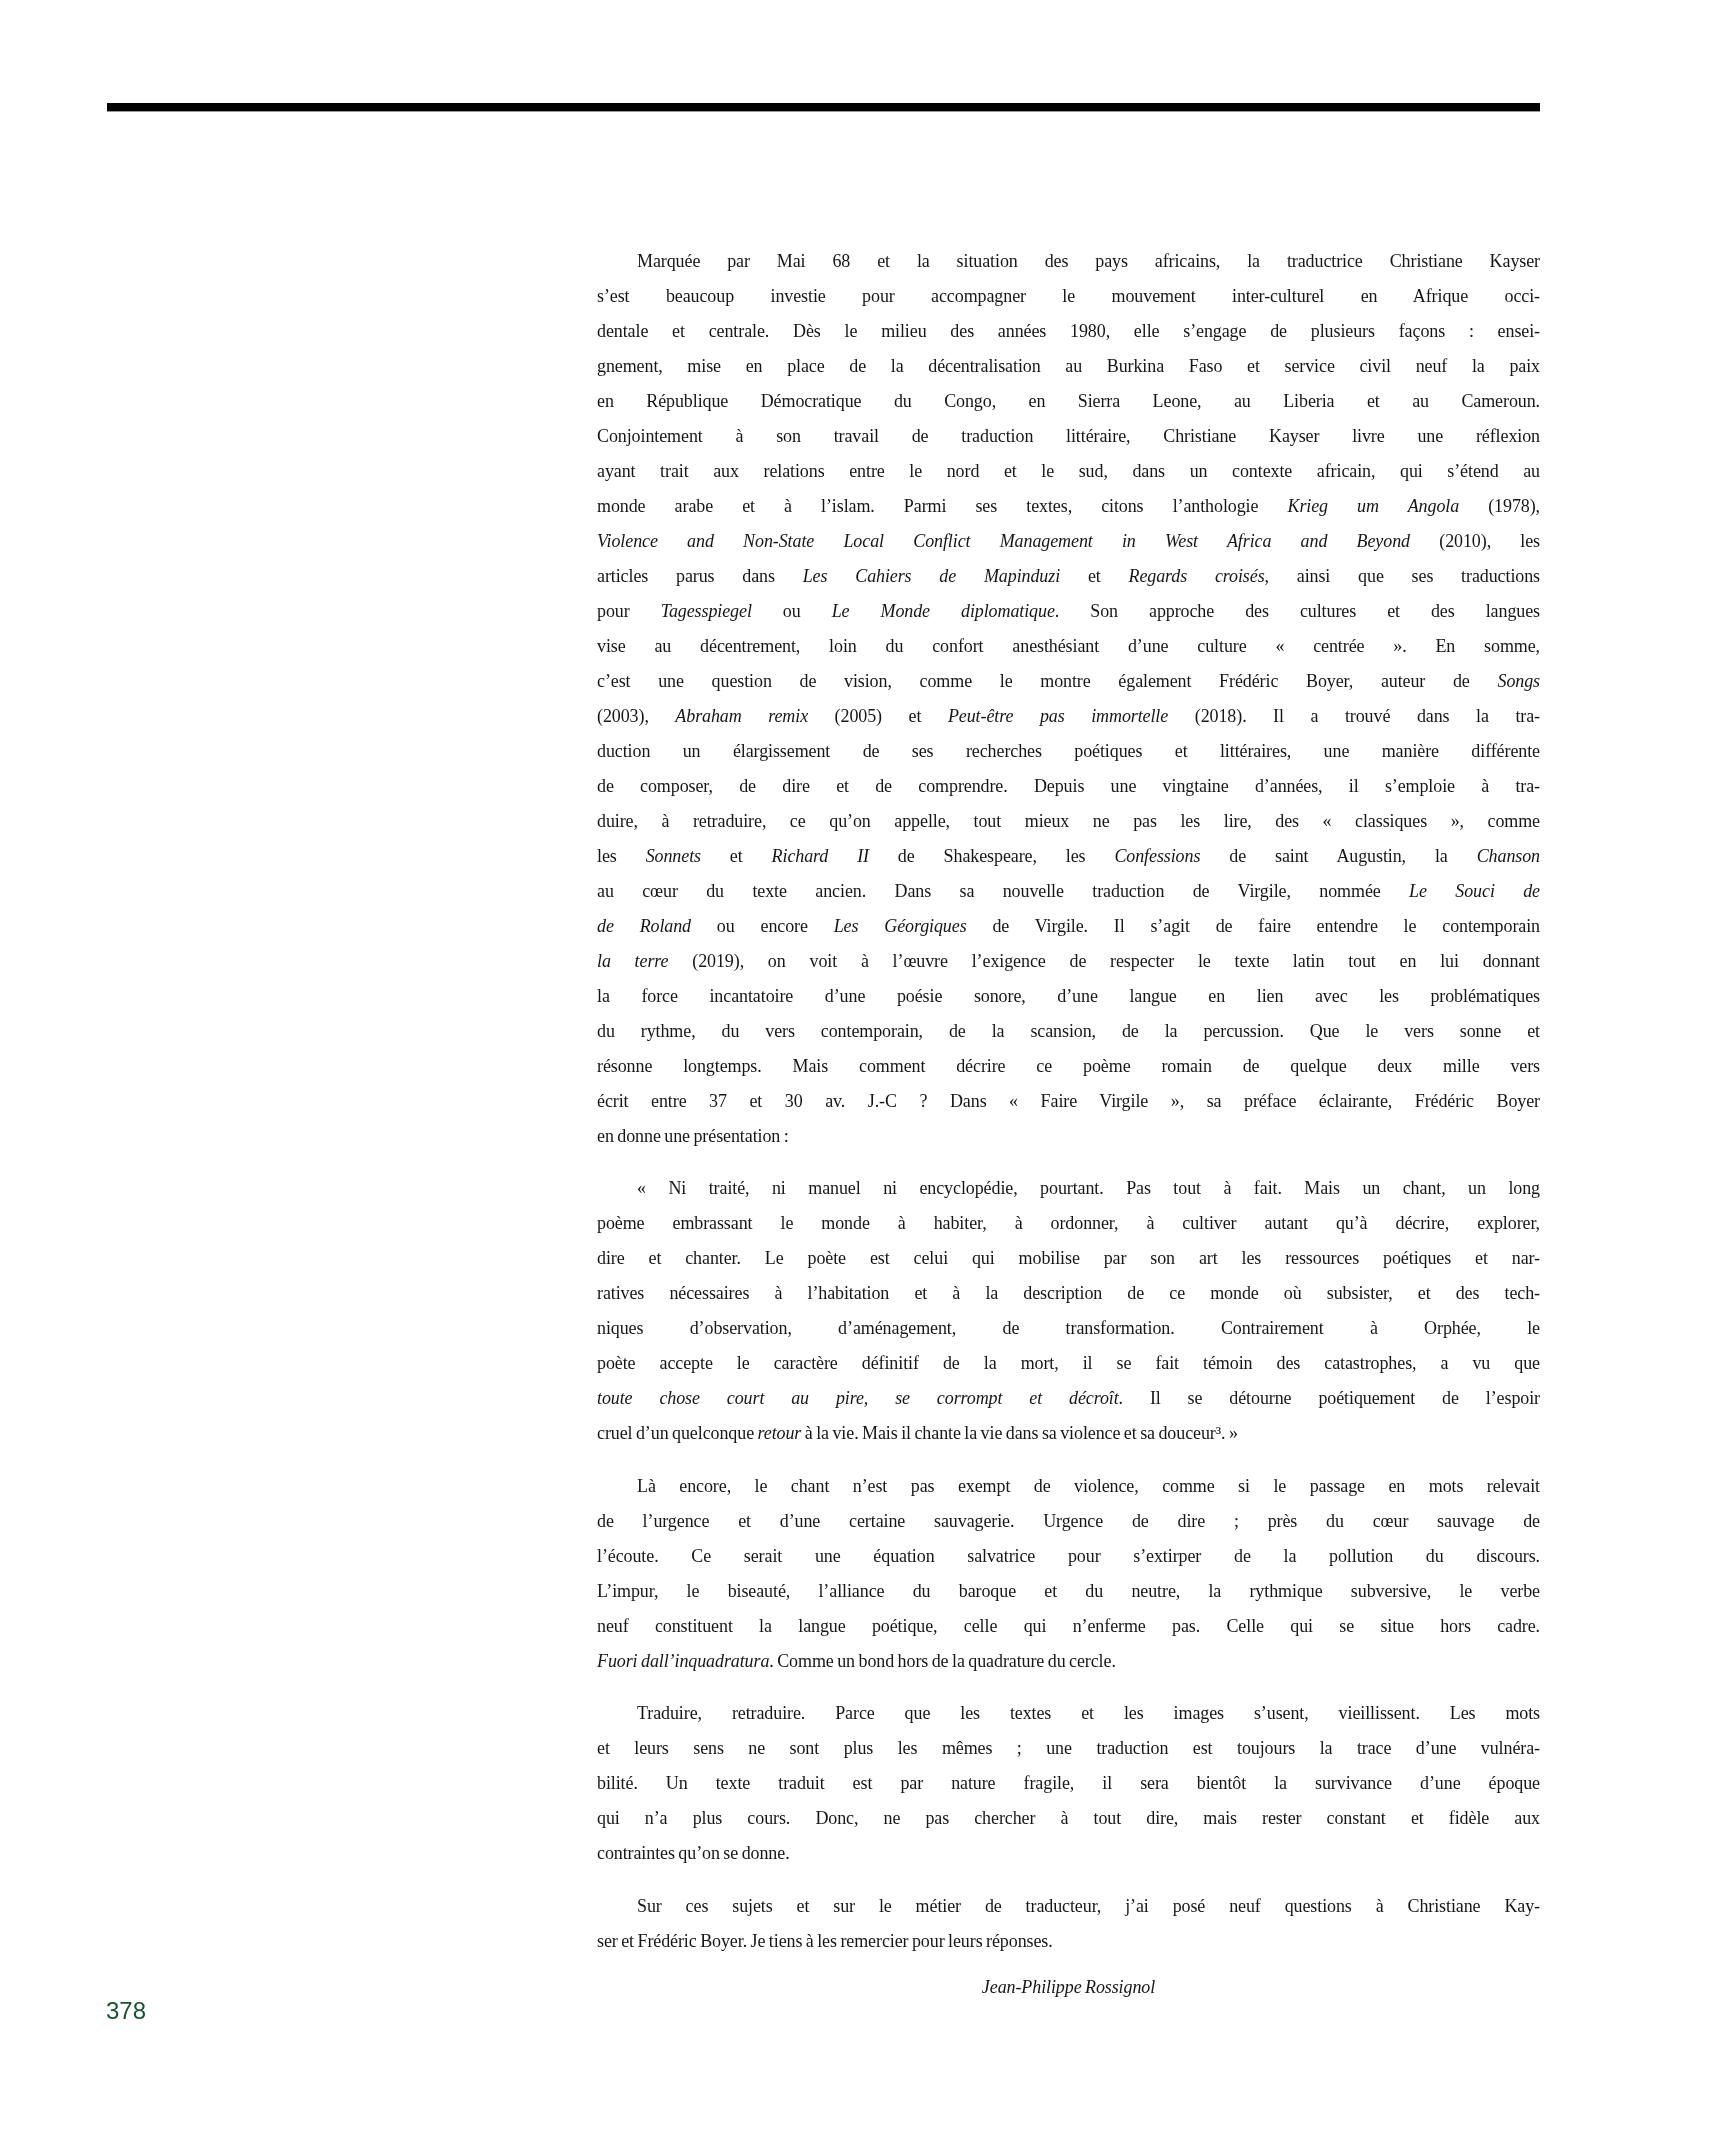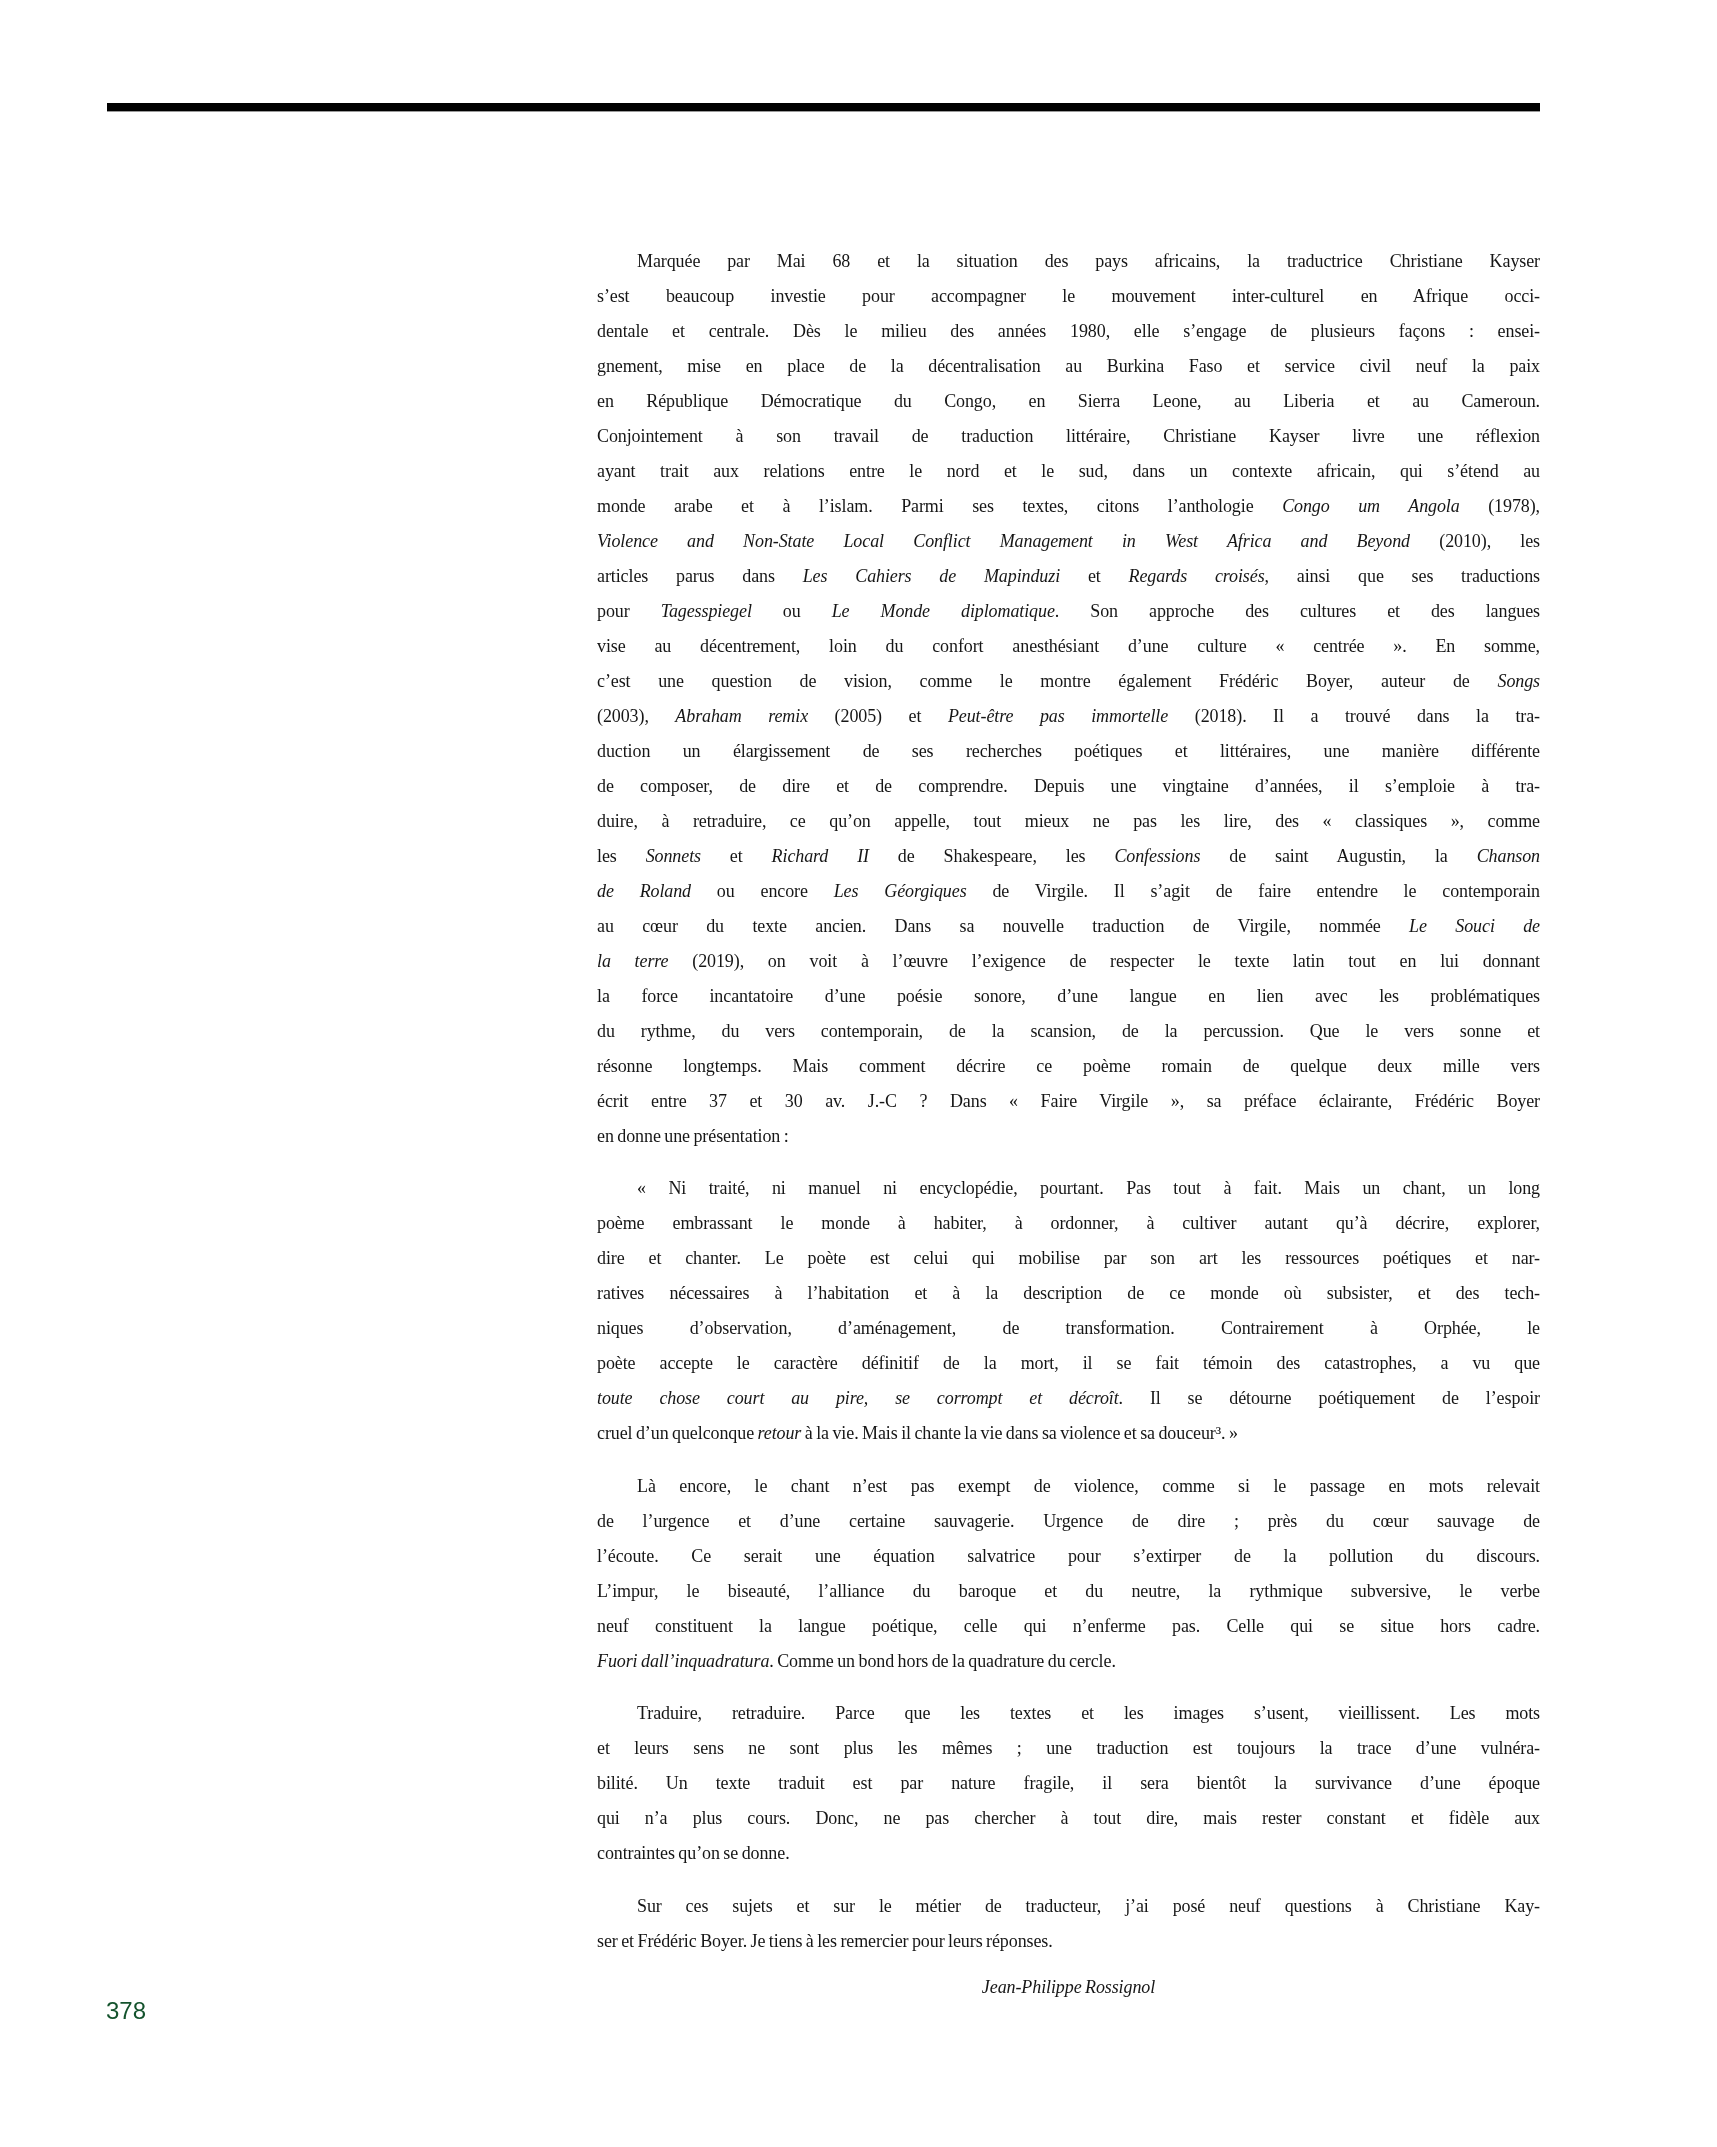--- a/index.html
+++ b/index.html
@@ -66,33 +66,33 @@
   <div class="text-block">
     <div id="paragraphs-container">
         <div class="para">
           <div class="line first">Marquée par Mai 68 et la situation des pays africains, la traductrice Christiane Kayser</div>
           <div class="line">s’est beaucoup investie pour accompagner le mouvement inter-culturel en Afrique occi-</div>
           <div class="line">dentale et centrale. Dès le milieu des années 1980, elle s’engage de plusieurs façons : ensei-</div>
           <div class="line">gnement, mise en place de la décentralisation au Burkina Faso et service civil neuf la paix</div>
           <div class="line">en République Démocratique du Congo, en Sierra Leone, au Liberia et au Cameroun.</div>
           <div class="line">Conjointement à son travail de traduction littéraire, Christiane Kayser livre une réflexion</div>
           <div class="line">ayant trait aux relations entre le nord et le sud, dans un contexte africain, qui s’étend au</div>
-          <div class="line">monde arabe et à l’islam. Parmi ses textes, citons l’anthologie <i>Congo um Angola</i> (1978),</div>
+          <div class="line">monde arabe et à l’islam. Parmi ses textes, citons l’anthologie <i>Krieg um Angola</i> (1978),</div>
           <div class="line"><i>Violence and Non-State Local Conflict Management in West Africa and Beyond</i> (2010), les</div>
           <div class="line">articles parus dans <i>Les Cahiers de Mapinduzi</i> et <i>Regards croisés</i>, ainsi que ses traductions</div>
           <div class="line">pour <i>Tagesspiegel</i> ou <i>Le Monde diplomatique</i>. Son approche des cultures et des langues</div>
           <div class="line">vise au décentrement, loin du confort anesthésiant d’une culture « centrée ». En somme,</div>
           <div class="line">c’est une question de vision, comme le montre également Frédéric Boyer, auteur de <i>Songs</i></div>
           <div class="line">(2003), <i>Abraham remix</i> (2005) et <i>Peut-être pas immortelle</i> (2018). Il a trouvé dans la tra-</div>
           <div class="line">duction un élargissement de ses recherches poétiques et littéraires, une manière différente</div>
           <div class="line">de composer, de dire et de comprendre. Depuis une vingtaine d’années, il s’emploie à tra-</div>
           <div class="line">duire, à retraduire, ce qu’on appelle, tout mieux ne pas les lire, des « classiques », comme</div>
           <div class="line">les <i>Sonnets</i> et <i>Richard II</i> de Shakespeare, les <i>Confessions</i> de saint Augustin, la <i>Chanson</i></div>
+          <div class="line">au cœur du texte ancien. Dans sa nouvelle traduction de Virgile, nommée <i>Le Souci de</i></div>
           <div class="line"><i>de Roland</i> ou encore <i>Les Géorgiques</i> de Virgile. Il s’agit de faire entendre le contemporain</div>
-          <div class="line">au cœur du texte ancien. Dans sa nouvelle traduction de Virgile, nommée <i>Le Souci de</i></div>
           <div class="line"><i>la terre</i> (2019), on voit à l’œuvre l’exigence de respecter le texte latin tout en lui donnant</div>
           <div class="line">la force incantatoire d’une poésie sonore, d’une langue en lien avec les problématiques</div>
           <div class="line">du rythme, du vers contemporain, de la scansion, de la percussion. Que le vers sonne et</div>
           <div class="line">résonne longtemps. Mais comment décrire ce poème romain de quelque deux mille vers</div>
           <div class="line">écrit entre 37 et 30 av. J.-C ? Dans « Faire Virgile », sa préface éclairante, Frédéric Boyer</div>
           <div class="line last">en donne une présentation :</div>
         </div>
         <div class="para">
           <div class="line first">« Ni traité, ni manuel ni encyclopédie, pourtant. Pas tout à fait. Mais un chant, un long</div>
           <div class="line">poème embrassant le monde à habiter, à ordonner, à cultiver autant qu’à décrire, explorer,</div>

